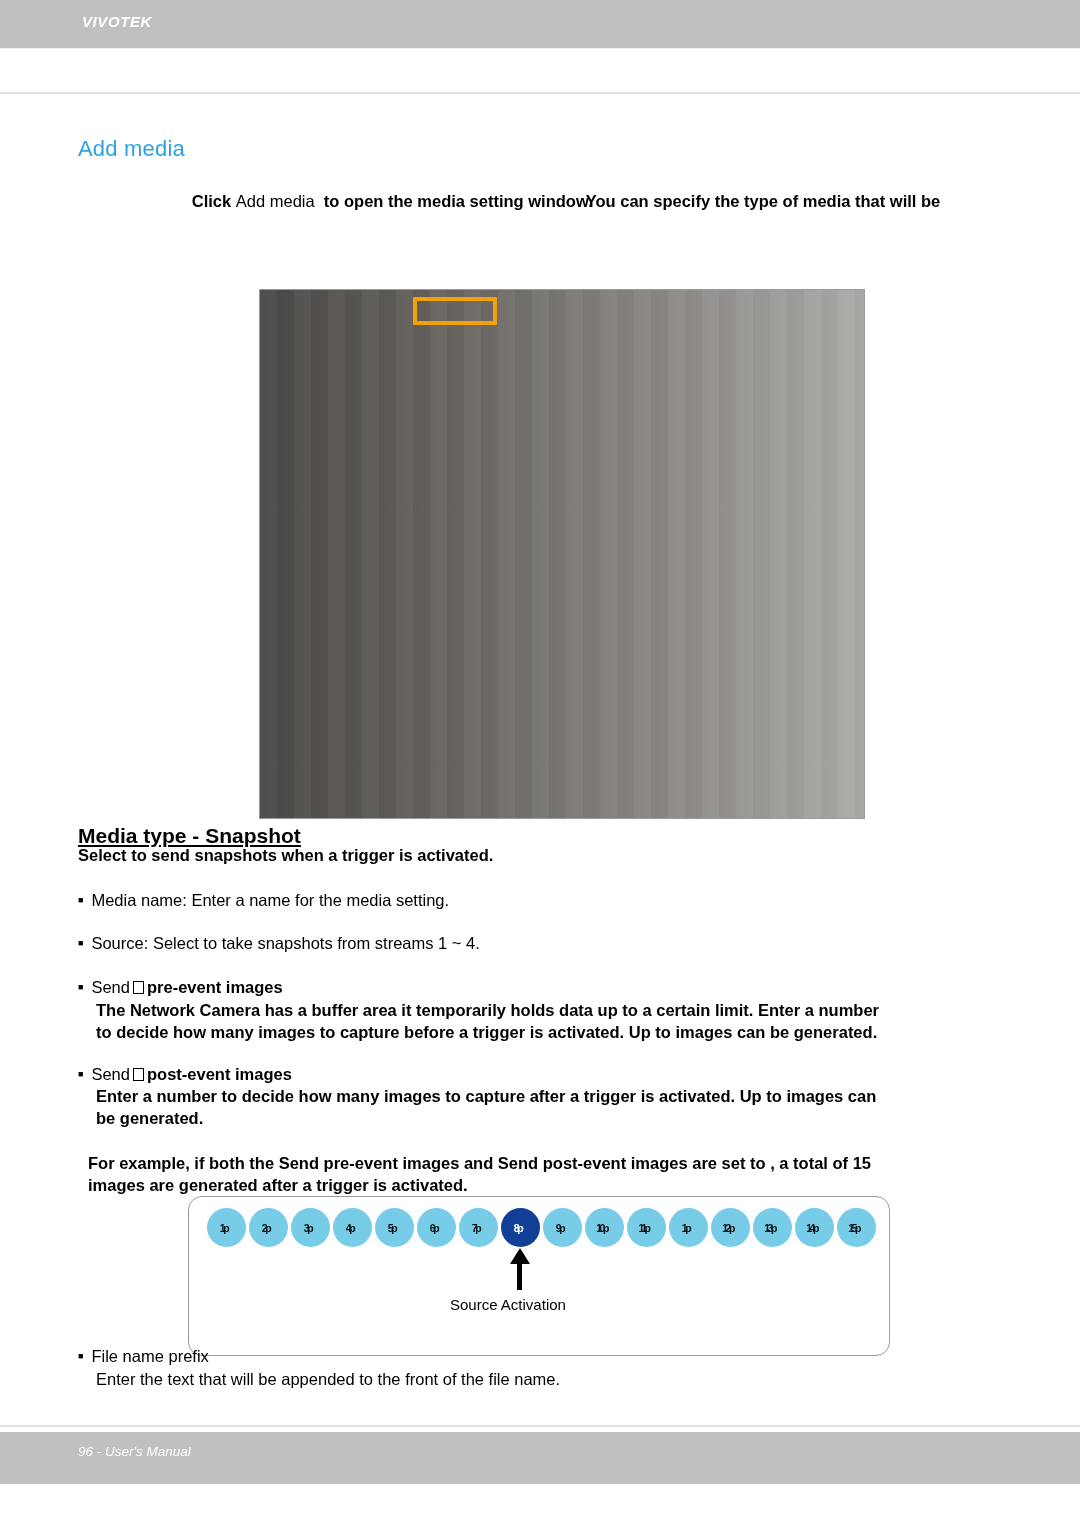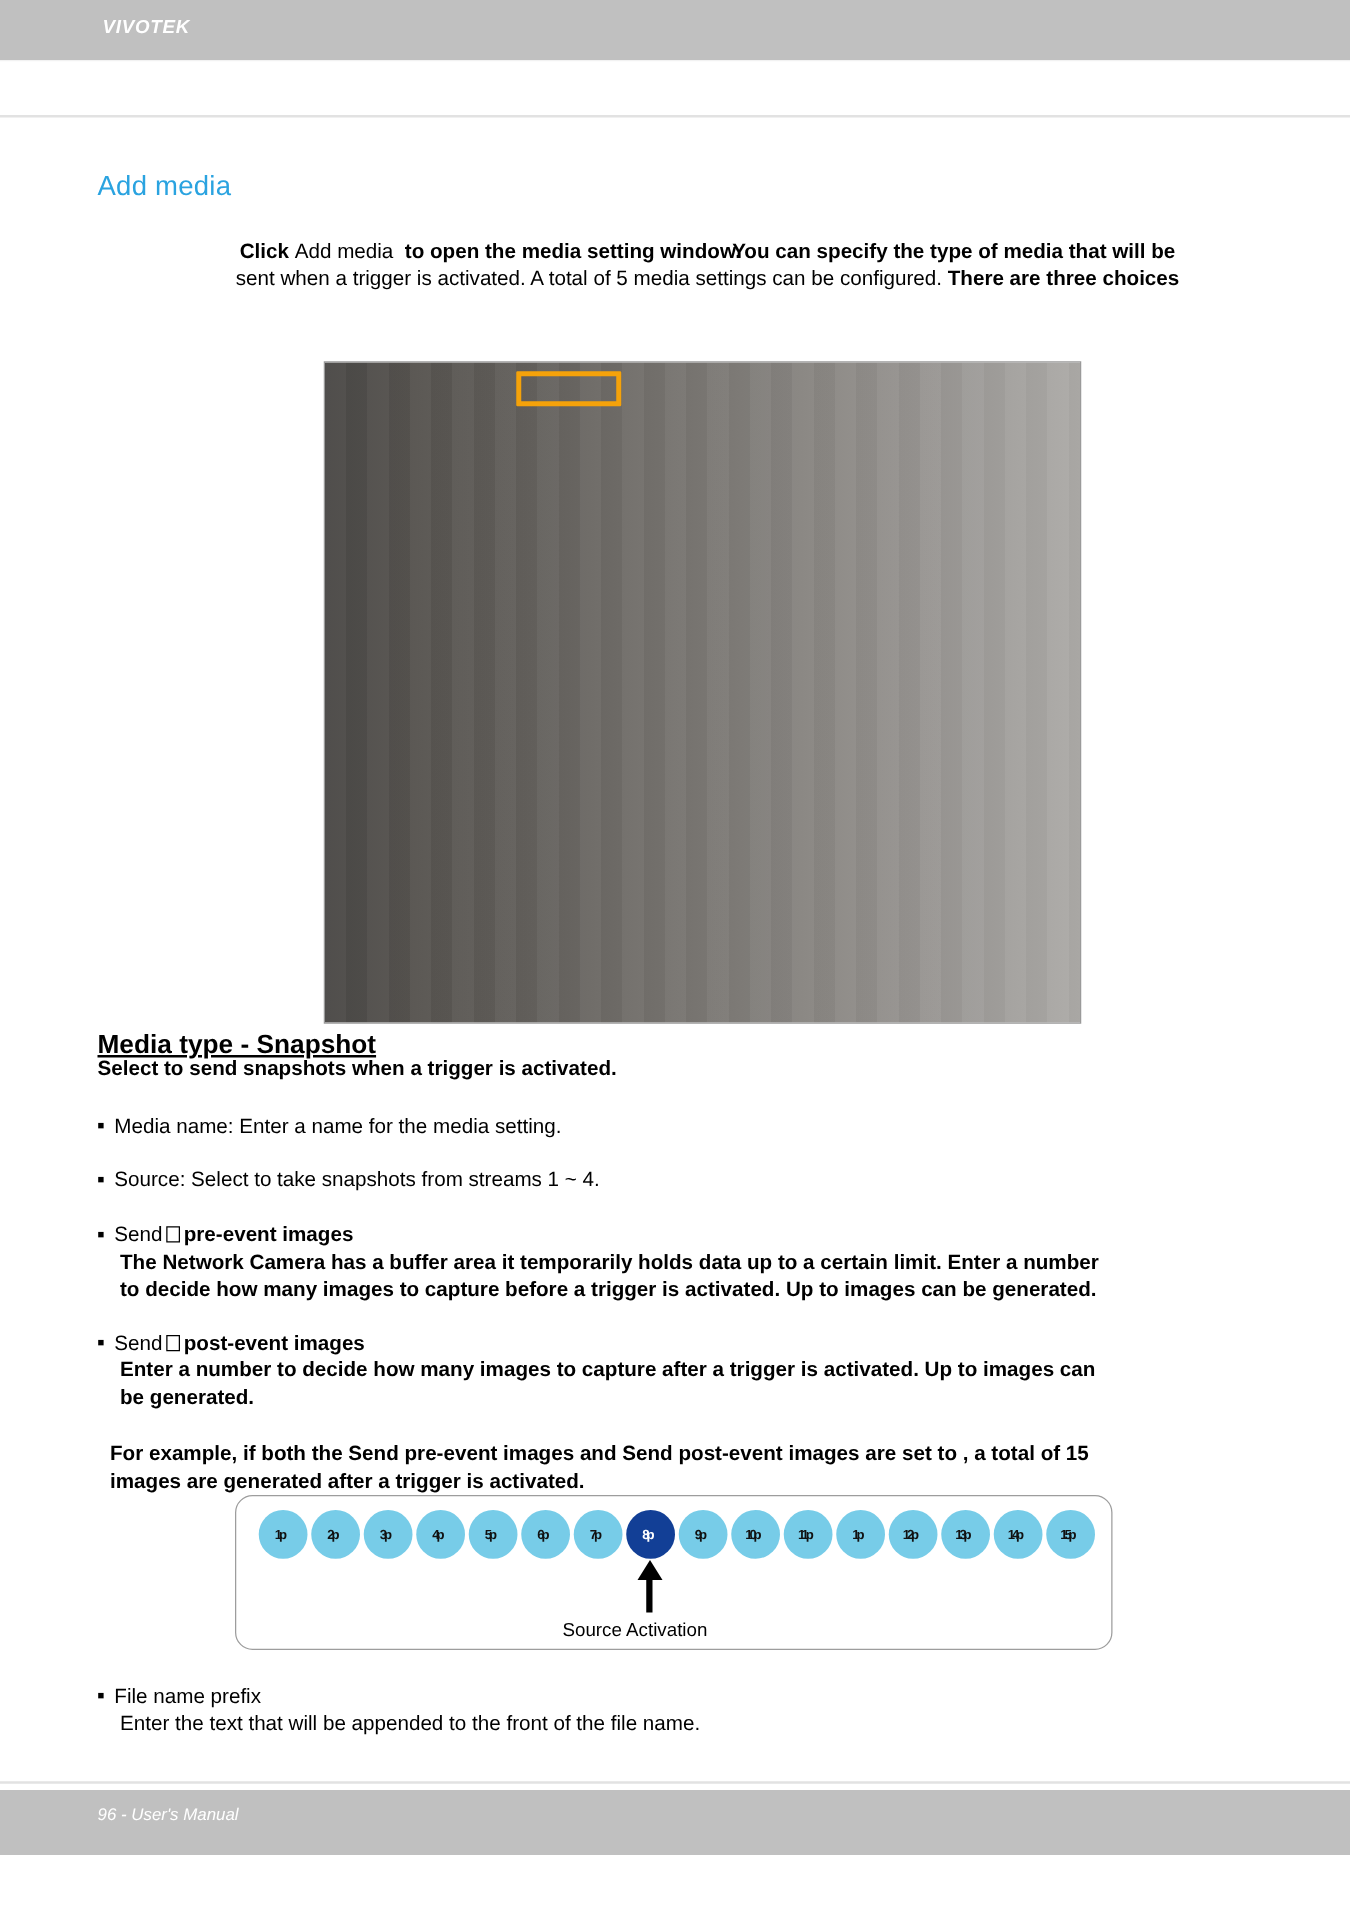--- a/index.html
+++ b/index.html
@@ -142,21 +142,21 @@
     vertical-align: -1px;
     margin: 0 3px;
   }
 
   
   .diagram {
     position: absolute;
     left: 188px;
     top: 1196px;
     width: 702px;
-    height: 124px;
+    height: 160px;
     border: 1.6px solid #9d9d9d;
     border-radius: 14px;
     background: #ffffff;
     box-sizing: border-box;
     text-decoration: underline;
   }
   .frames {
     position: absolute;
     left: 18px;
     top: 11px;
@@ -237,21 +237,20 @@
 
 <div class="page-header"></div>
 <div class="brand">VIVOTEK</div>
 <div class="header-rule"></div>
 <div class="header-rule2"></div>
 
 <div class="section-title">Add media</div>
 
 <div class="intro">
   <span class="ln"><span class="b">Click</span>&nbsp;<span>Add media</span>&nbsp;&nbsp;<span class="b">to open the media setting window.</span><span class="b ovl">You can specify the type of media that will be</span></span>
-  <span class="ln"><span>sent when a trigger is activated. A total of 5 media settings can be configured.</span>&nbsp;<span class="b">There are three choices</span></span>
 </div>
 
 <div class="shot">
   <div class="shot-highlight"></div>
 </div>
 
 <div class="txt h-under" style="left:78px; top:824px;">Media type - Snapshot</div>
 <div class="txt h-bold" style="left:78px; top:846px;">Select to send snapshots when a trigger is activated.</div>
 
 <div class="txt body-reg bullet" style="left:78px; top:889px;">Media name: Enter a name for the media setting.</div>

